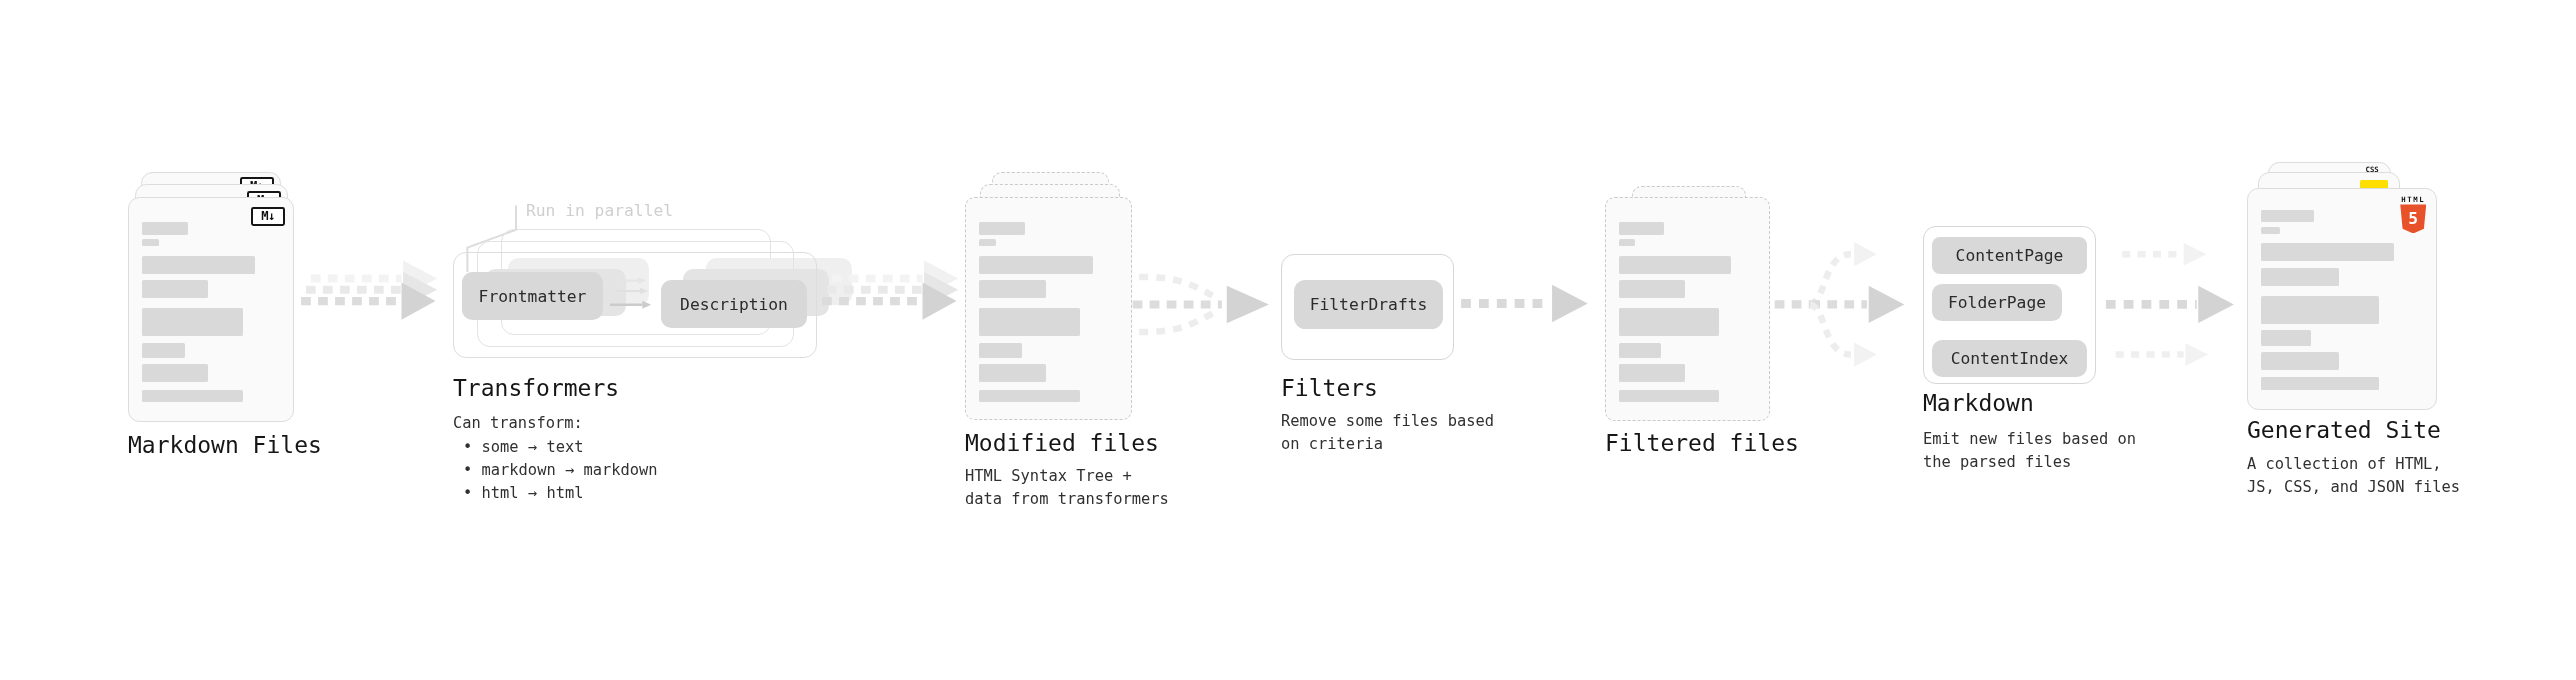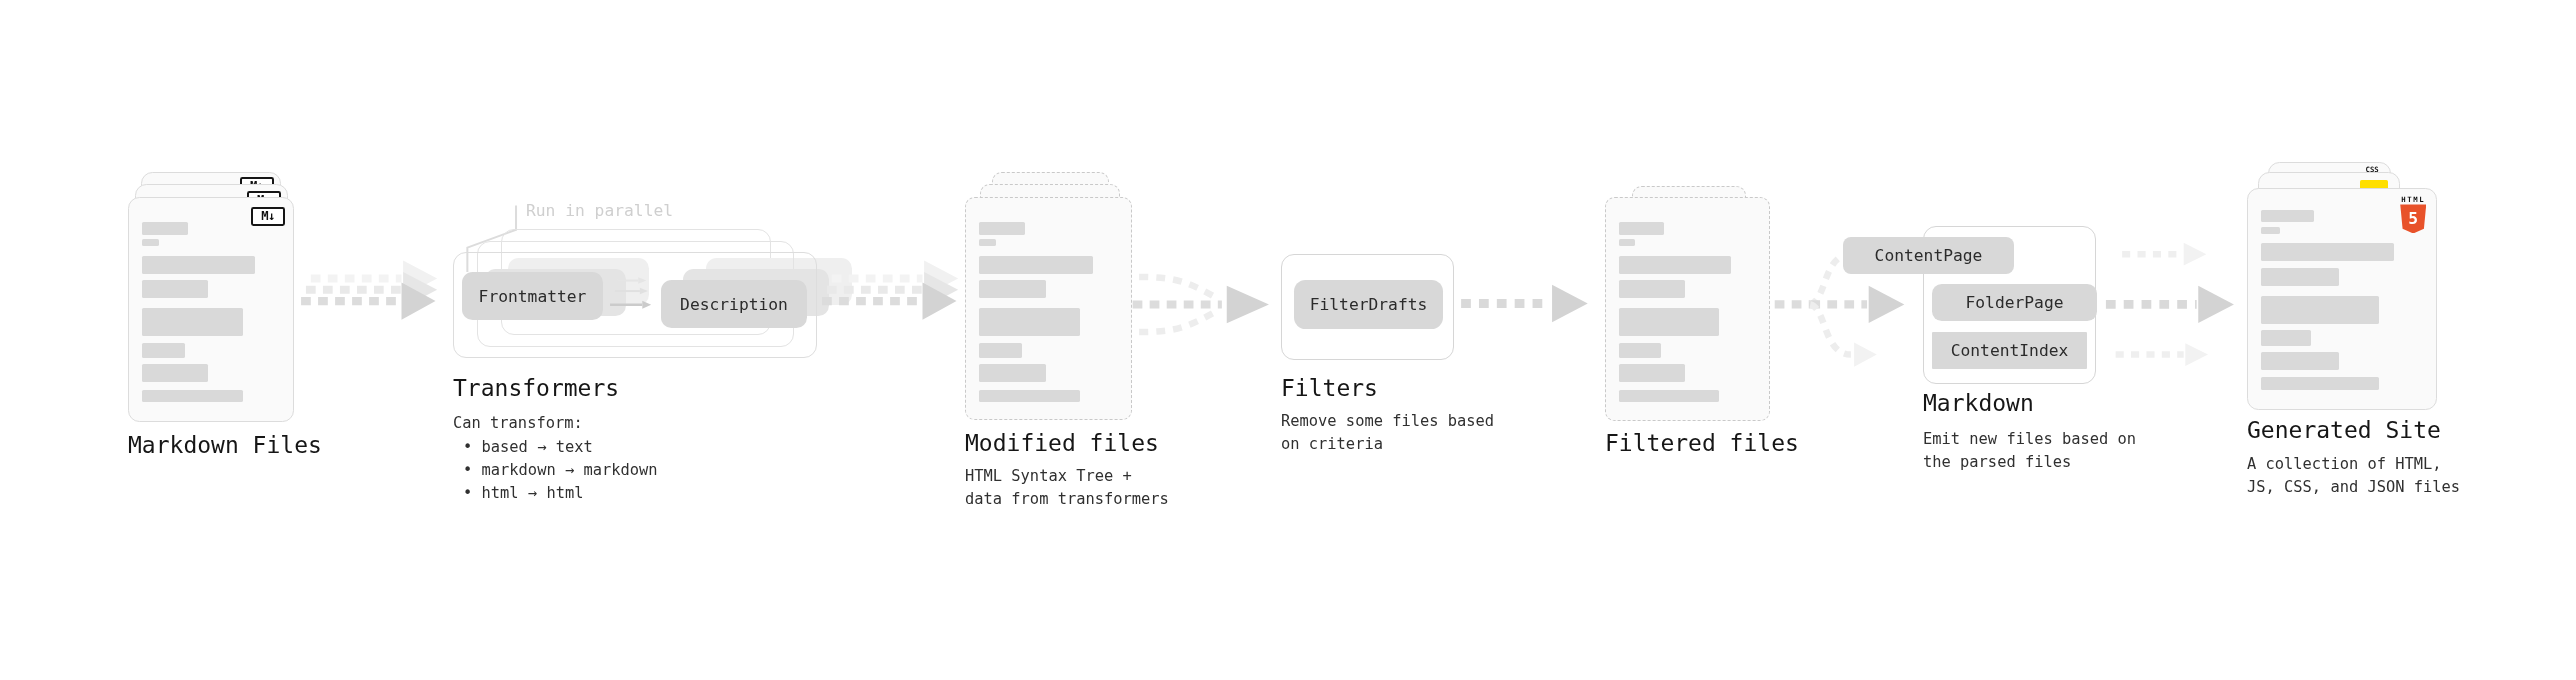--- a/index.html
+++ b/index.html
@@ -127,21 +127,21 @@
         <polygon points="40,5 40,13 50,9" fill="#e5e5e5"></polygon>
       <line x1="11" y1="22" x2="42" y2="22" stroke="#e0e0e0" stroke-width="2.5"></line>
         <polygon points="42,18 42,26 52,22" fill="#e0e0e0"></polygon>
       <line x1="5" y1="39" x2="45" y2="39" stroke="#cbcbcb" stroke-width="3"></line>
         <polygon points="45,34 45,44 56,39" fill="#cbcbcb"></polygon>
     </svg>
 
     <div class="col-title" style="left:453px;top:375px">Transformers</div>
     <div class="col-sub" style="left:453px;top:412px">Can transform:</div>
     <div class="bullets" style="left:463px;top:436px">
-      <div>• based → text</div>
+      <div>• some → text</div>
       <div>• markdown → markdown</div>
       <div>• html → html</div>
     </div>
   </div>
 
   <svg style="left:822px;top:259px" width="150" height="81" viewBox="0 0 185 100">
     <line x1="12" y1="24" x2="124" y2="24" stroke="#f3f3f3" stroke-width="10" stroke-dasharray="12 9"></line>
     <polygon points="126,2 126,46 168,24" fill="#f1f1f1"></polygon>
     <line x1="6" y1="38" x2="124" y2="38" stroke="#e9e9e9" stroke-width="10" stroke-dasharray="12 9"></line>
     <polygon points="126,16 126,60 168,38" fill="#e6e6e6"></polygon>
@@ -211,23 +211,23 @@
     <path d="M 46 77 C 66 72 62 15 96 15" fill="none" stroke="#ededed" stroke-width="8" stroke-dasharray="10 9"></path>
     <polygon points="100,0 100,30 128,15" fill="#f2f2f2"></polygon>
     <line x1="46" y1="77" x2="116" y2="77" stroke="#dcdcdc" stroke-width="10" stroke-dasharray="12 9"></line>
     <polygon points="118,54 118,100 162,77" fill="#d3d3d3"></polygon>
     <path d="M 46 77 C 66 82 62 139 96 139" fill="none" stroke="#ededed" stroke-width="8" stroke-dasharray="10 9"></path>
     <polygon points="100,124 100,154 128,139" fill="#f2f2f2"></polygon>
   </svg>
 
   <div>
     <div class="panel-box" style="left:1923px;top:226px;width:173px;height:158px"></div>
-    <div class="gray-btn" style="left:1843px;top:237px;width:171px;height:37px;border-radius:8px">ContentPage</div>
-    <div class="gray-btn" style="left:1932px;top:284px;width:165px;height:37px;border-radius:9.8px">FolderPage</div>
-    <div class="gray-btn" style="left:1932px;top:332px;width:155px;height:37px;border-radius:1px">ContentIndex</div>
+    <div class="gray-btn" style="left:1932px;top:237px;width:155px;height:37px;border-radius:8px">ContentPage</div>
+    <div class="gray-btn" style="left:1932px;top:284px;width:130px;height:37px;border-radius:9.8px">FolderPage</div>
+    <div class="gray-btn" style="left:1932px;top:340px;width:155px;height:37px;border-radius:10px">ContentIndex</div>
     <div class="col-title" style="left:1923px;top:390px">Markdown</div>
     <div class="col-sub" style="left:1923px;top:428px">Emit new files based on
 the parsed files</div>
   </div>
 
   <svg style="left:2101px;top:242px" width="150" height="128" viewBox="0 0 185 158">
     <line x1="26" y1="15" x2="100" y2="15" stroke="#efefef" stroke-width="8" stroke-dasharray="10 9"></line>
     <polygon points="102,1 102,29 130,15" fill="#f2f2f2"></polygon>
     <line x1="6" y1="77" x2="118" y2="77" stroke="#d9d9d9" stroke-width="11" stroke-dasharray="12 10"></line>
     <polygon points="120,54 120,100 164,77" fill="#d3d3d3"></polygon>

